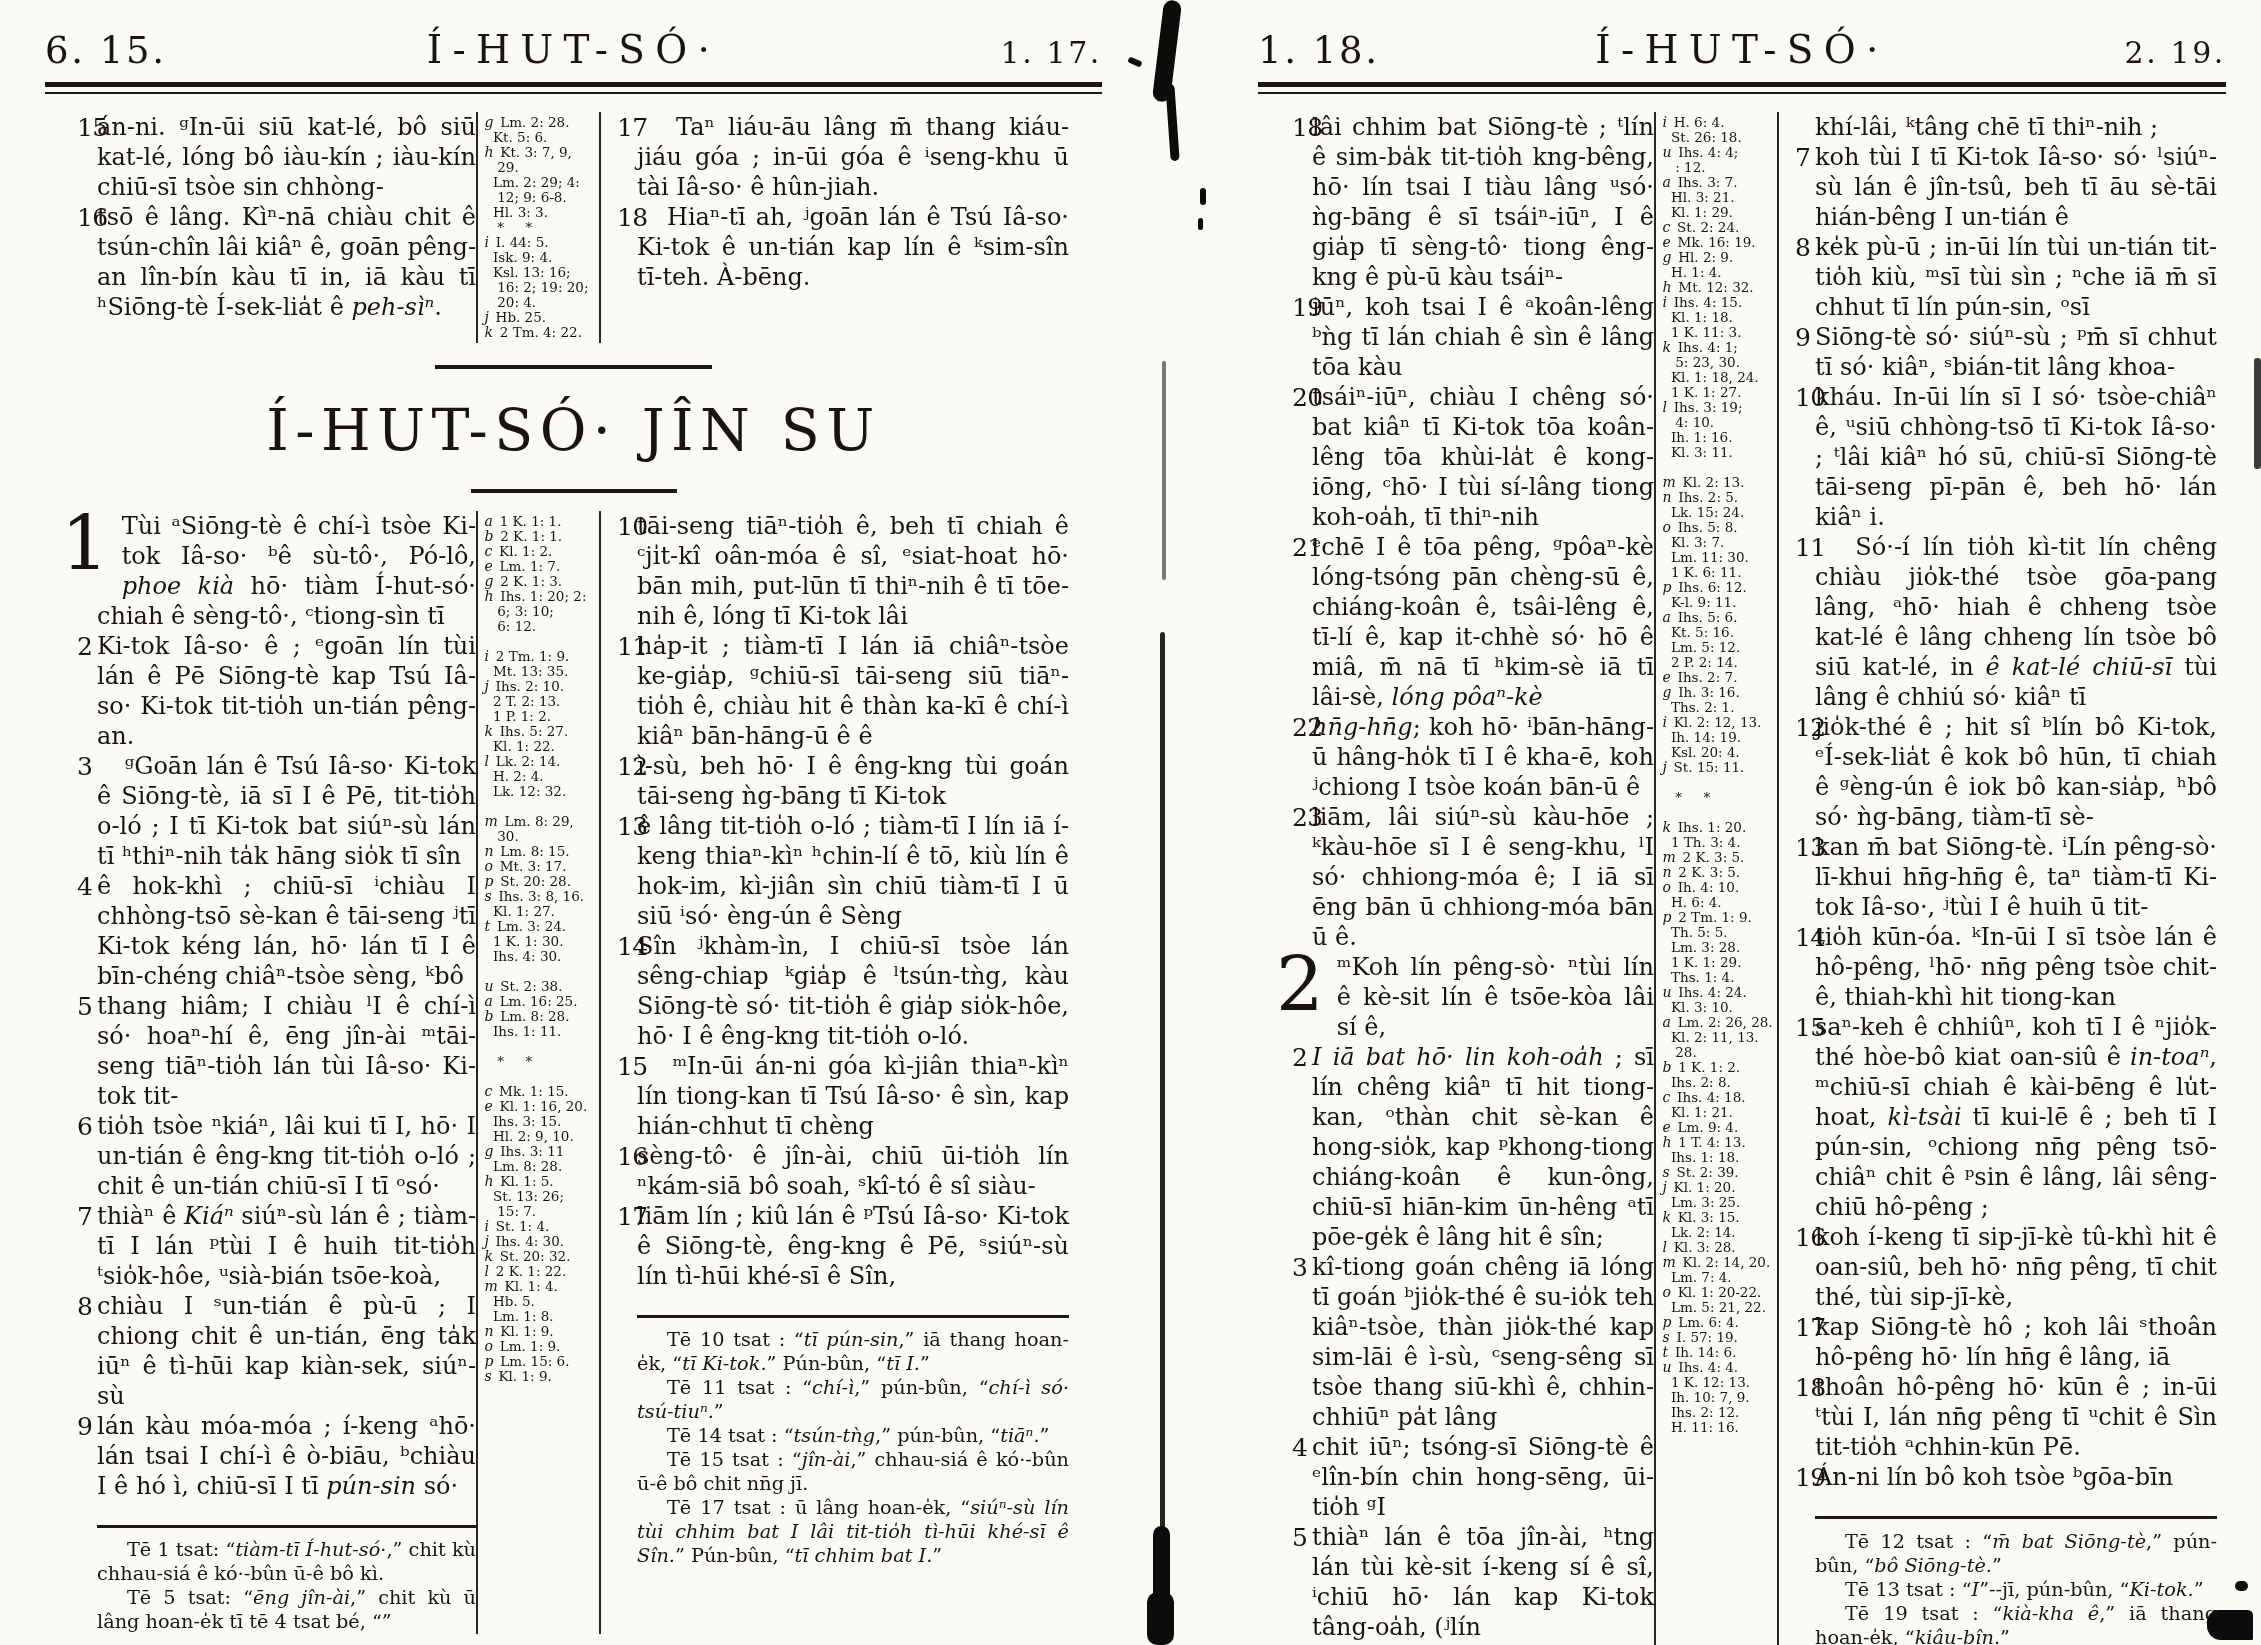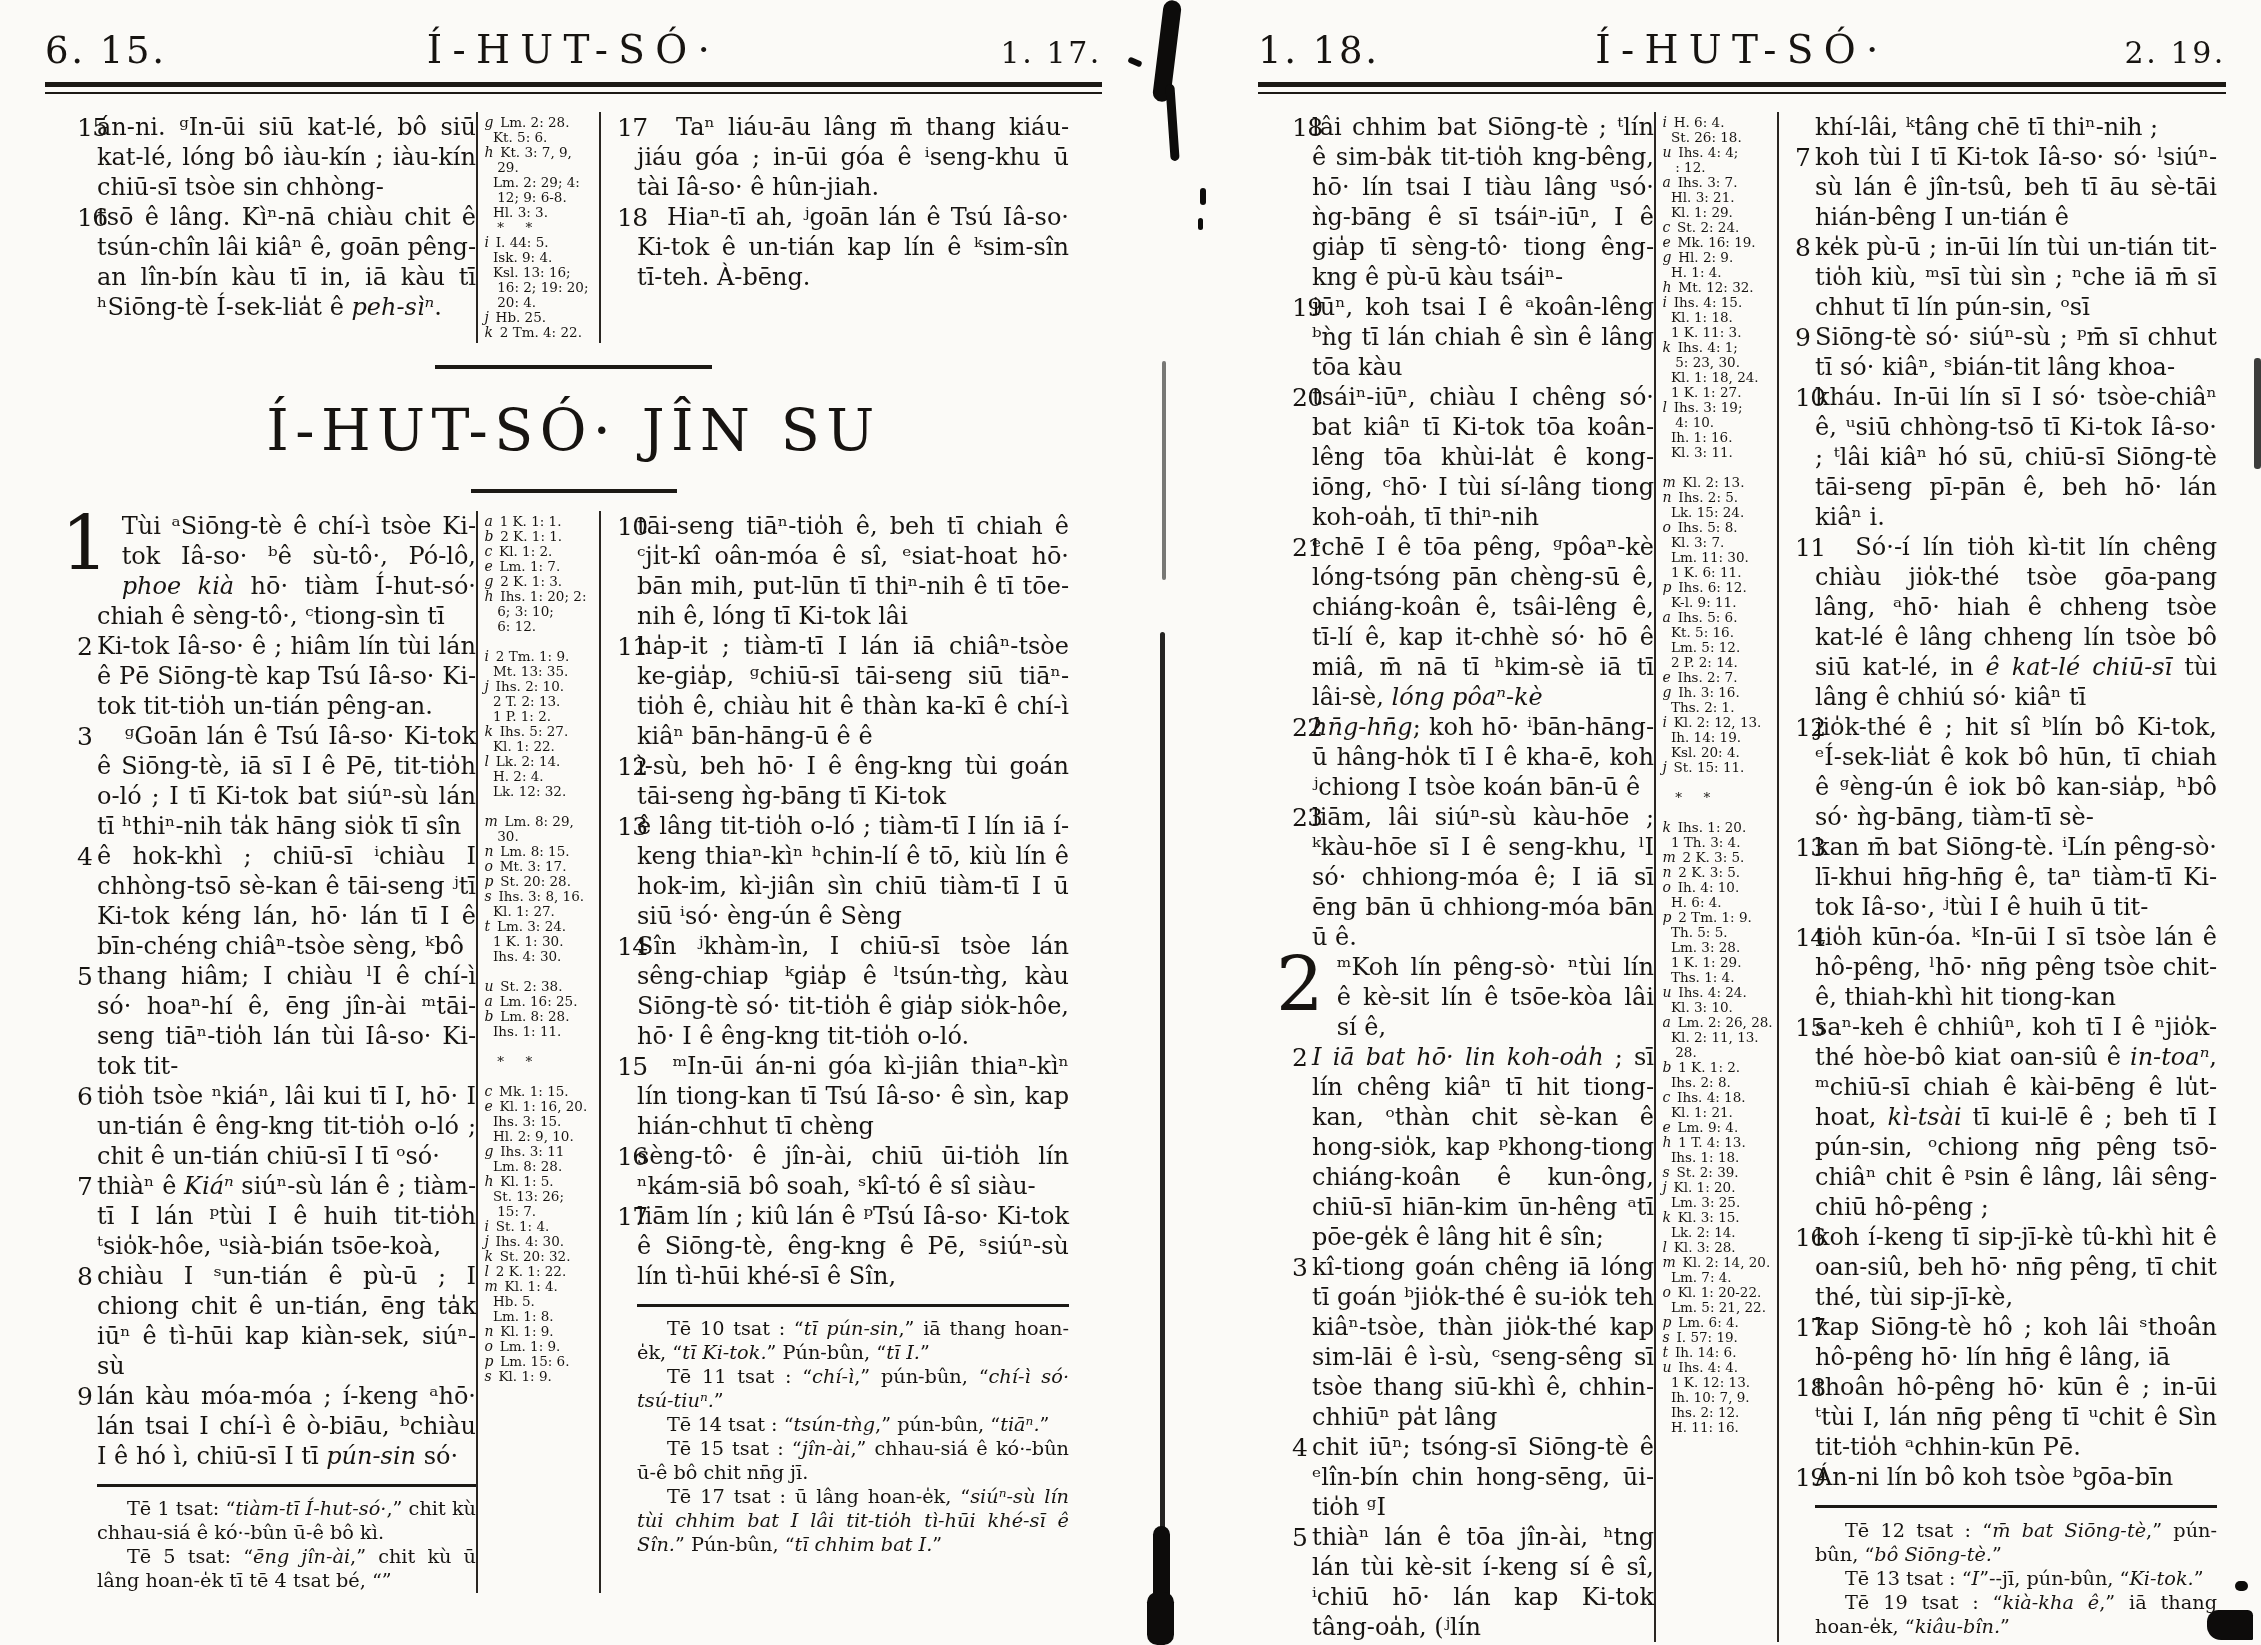--- a/index.html
+++ b/index.html
@@ -39,21 +39,21 @@
   }
   .refline{min-height:15px;}
   .refline i{font-size:14px;margin-right:2.6px;}
 
   .title-sec{text-align:center;}
   .trule{height:4.5px;background:#1c1915;margin:22px auto 0;}
   .trule.t1{width:277px;}
   .trule.t2{width:206px;height:3.9px;margin-top:26px;}
   .book-title{font-size:57px;letter-spacing:6.4px;font-weight:normal;margin:28px 0 0;}
 
-  .footnotes{margin-top:13px;border-top:3.2px solid #1c1915;padding-top:10.3px;
+  .footnotes{margin-top:24px;border-top:3.2px solid #1c1915;padding-top:10.3px;
     font-size:19.3px;line-height:24px;}
   .fn{margin:0;text-indent:30px;text-align:justify;}
 
   .artifact{position:absolute;background:#0d0c0b;}
   i{font-style:italic;}
 </style>
 </head>
 <body>
 
 <div class="page" id="page-left">
@@ -125,21 +125,21 @@
       <div>
 
       <p class="verse">
           <span class="chapnum">1</span>
           
           <span>Tùi ᵃSiōng-tè ê chí-ì tsòe Ki-tok Iâ-so· ᵇê sù-tô·, Pó-lô, <i>phoe kià</i> hō· tiàm Í-hut-só· chiah ê sèng-tô·, ᶜtiong-sìn tī</span>
         </p>
           <p class="verse">
           
           <span class="vnum">2</span>
-          <span>Ki-tok Iâ-so· ê ; hiâm lín tùi lán ê Pē Siōng-tè kap Tsú Iâ-so· Ki-tok tit-tio̍h un-tián pêng-an.</span>
+          <span>Ki-tok Iâ-so· ê ; ᵉgoān lín tùi lán ê Pē Siōng-tè kap Tsú Iâ-so· Ki-tok tit-tio̍h un-tián pêng-an.</span>
         </p>
           <p class="verse">
           
           <span class="vnum">3</span>
           <span>&nbsp;&nbsp;&nbsp;ᵍGoān lán ê Tsú Iâ-so· Ki-tok ê Siōng-tè, iā sī I ê Pē, tit-tio̍h o-ló ; I tī Ki-tok bat siúⁿ-sù lán tī ʰthiⁿ-nih ta̍k hāng sio̍k tī sîn</span>
         </p>
           <p class="verse">
           
           <span class="vnum">4</span>
           <span>ê hok-khì ; chiū-sī ⁱchiàu I chhòng-tsō sè-kan ê tāi-seng ʲtī Ki-tok kéng lán, hō· lán tī I ê bīn-chéng chiâⁿ-tsòe sèng, ᵏbô</span>

